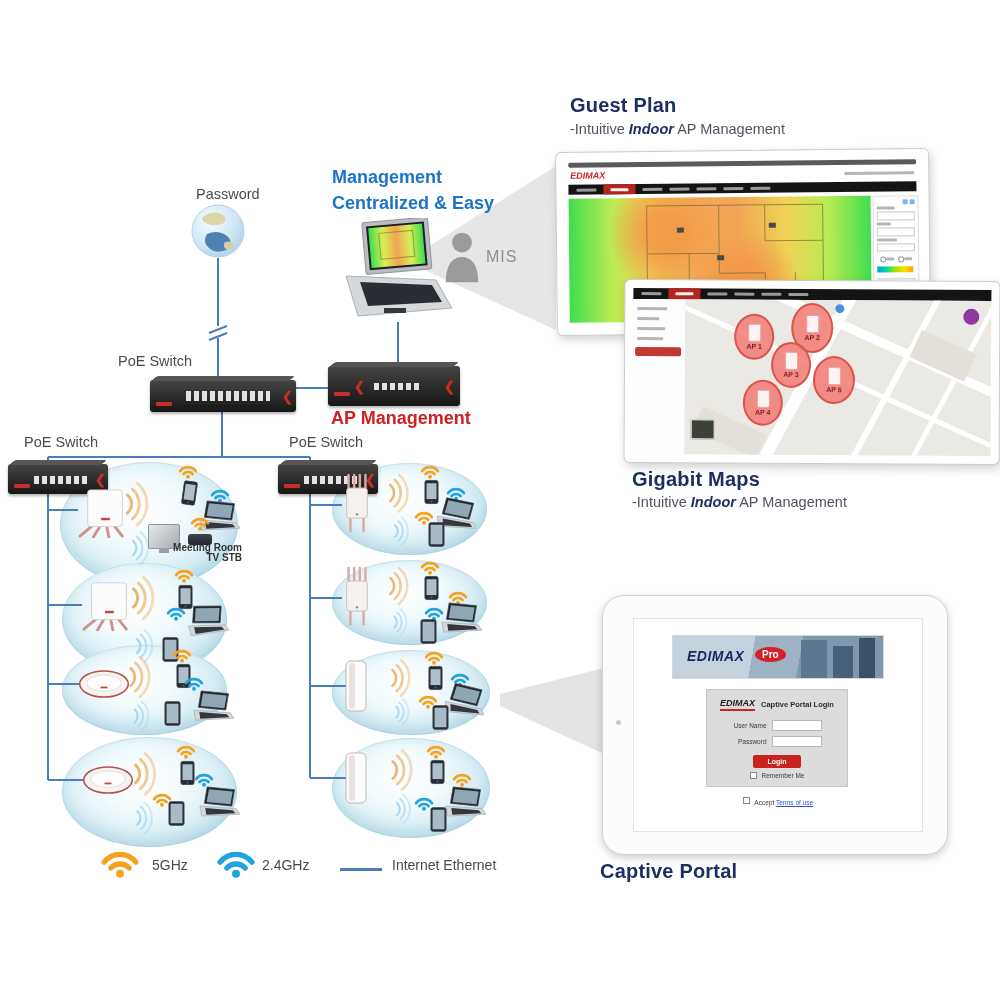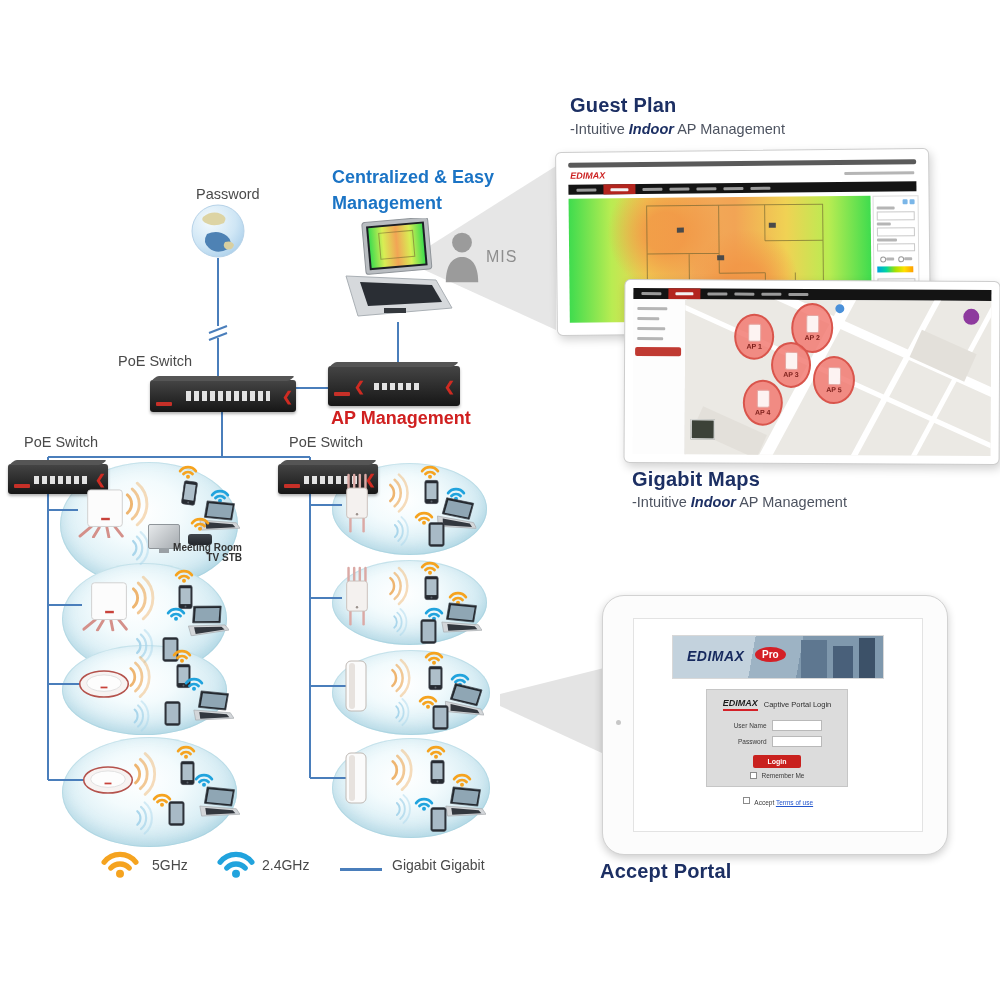--- a/index.html
+++ b/index.html
@@ -202,34 +202,34 @@
   <div class="ports" style="left:46px;top:17px;width:46px;height:7px"></div>
   <div class="chev" style="left:26px">❮</div>
   <div class="chev" style="right:5px">❮</div>
 </div>
 
 <div class="lbl" style="left:196px;top:186px">Password</div>
 <div class="lbl" style="left:118px;top:353px">PoE Switch</div>
 <div class="lbl" style="left:24px;top:434px">PoE Switch</div>
 <div class="lbl" style="left:289px;top:434px">PoE Switch</div>
 <div class="abs" style="left:332px;top:164px;color:#1b74c5;font-weight:800;font-size:18px;line-height:26px">
+  <div>Management</div>
   <div>Centralized &amp; Easy</div>
-  <div>Management</div>
 </div>
 <div class="abs" style="left:331px;top:408px;color:#d02020;font-weight:800;font-size:18px">AP Management</div>
 
 <div class="cap-title" style="left:570px;top:94px">Guest Plan</div>
 <div class="cap-sub" style="left:570px;top:121px">
   <span>-Intuitive </span><span class="em">Indoor</span><span> AP Management</span>
 </div>
 <div class="cap-title" style="left:632px;top:468px">Gigabit Maps</div>
 <div class="cap-sub" style="left:632px;top:494px">
   <span>-Intuitive </span><span class="em">Indoor</span><span> AP Management</span>
 </div>
-<div class="cap-title" style="left:600px;top:860px">Accept Portal</div>
+<div class="cap-title" style="left:600px;top:860px">Captive Portal</div>
 
 <div class="win" style="left:556px;top:150px;width:372px;height:182px;transform:rotate(-.6deg);padding:0">
   <div class="abs" style="left:12px;top:10px;width:348px;height:5px;background:#5a5a5a;border-radius:2px"></div>
   <div class="abs" style="left:12px;top:18px;width:348px;height:13px">
     <span style="position:absolute;left:2px;top:0;color:#cc2222;font-weight:900;font-style:italic;font-size:9px">EDIMAX</span>
     <span class="gbar" style="right:2px;top:4px;width:70px;height:3px"></span>
   </div>
   <div class="nav abs" style="left:12px;top:32px;width:332px;height:10px">
     <span class="bar"></span>
     <span class="red">
@@ -336,21 +336,21 @@
     <div class="abs" style="left:38px;top:16px;width:210px;height:42px;overflow:hidden;border:1px solid #d8d8d8;background:linear-gradient(100deg,#c3d2dd 0 38%,#9db3c4 38% 60%,#7f98ad 60%)">
       <div class="abs" style="left:128px;top:4px;width:26px;height:38px;background:#5e7790"></div>
       <div class="abs" style="left:160px;top:10px;width:20px;height:32px;background:#49607a"></div>
       <div class="abs" style="left:186px;top:2px;width:16px;height:40px;background:#3c5168"></div>
       <span class="abs" style="left:14px;top:12px;font-size:14px;font-weight:900;font-style:italic;color:#16295e;letter-spacing:.5px">EDIMAX</span>
       <span class="abs" style="left:82px;top:11px;background:#d42027;color:#fff;font-size:10px;font-weight:bold;padding:2px 7px;border-radius:50%">Pro</span>
     </div>
     <div class="abs" style="left:72px;top:70px;width:140px;height:96px;background:#dcdcdc;border:1px solid #c6c6c6">
       <div style="display:flex;align-items:center;justify-content:center;gap:6px;margin-top:8px">
         <span style="font-size:9px;font-weight:900;font-style:italic;color:#1d1d1d;border-bottom:2px solid #d42027;padding-bottom:1px">EDIMAX</span>
-        <span style="font-size:7.5px;font-weight:normal;color:#2e2e2e">Captive Portal Login</span>
+        <span style="font-size:7.5px;font-weight:bold;color:#2e2e2e">Captive Portal Login</span>
       </div>
       <div class="cp-row" style="margin-top:9px">
         <span class="cp-label">User Name</span>
         <span class="cp-input"></span>
       </div>
       <div class="cp-row">
         <span class="cp-label">Password</span>
         <span class="cp-input"></span>
       </div>
       <div class="cp-row" style="margin-top:8px">
@@ -591,15 +591,15 @@
 
 <svg class="abs wifi o" style="left:100px;top:848px;width:40px;height:30px">
       <use href="#wifisym"></use>
     </svg>
 <div class="abs" style="left:152px;top:857px;color:#4a4a4a;font-size:14px">5GHz</div>
 <svg class="abs wifi b" style="left:216px;top:848px;width:40px;height:30px">
       <use href="#wifisym"></use>
     </svg>
 <div class="abs" style="left:262px;top:857px;color:#4a4a4a;font-size:14px">2.4GHz</div>
 <div class="abs" style="left:340px;top:868px;width:42px;height:3px;background:#4a7ebb"></div>
-<div class="abs" style="left:392px;top:857px;color:#4a4a4a;font-size:14px">Gigabit Gigabit</div>
+<div class="abs" style="left:392px;top:857px;color:#4a4a4a;font-size:14px">Internet Ethernet</div>
 
 </div>
 
 </body></html>

